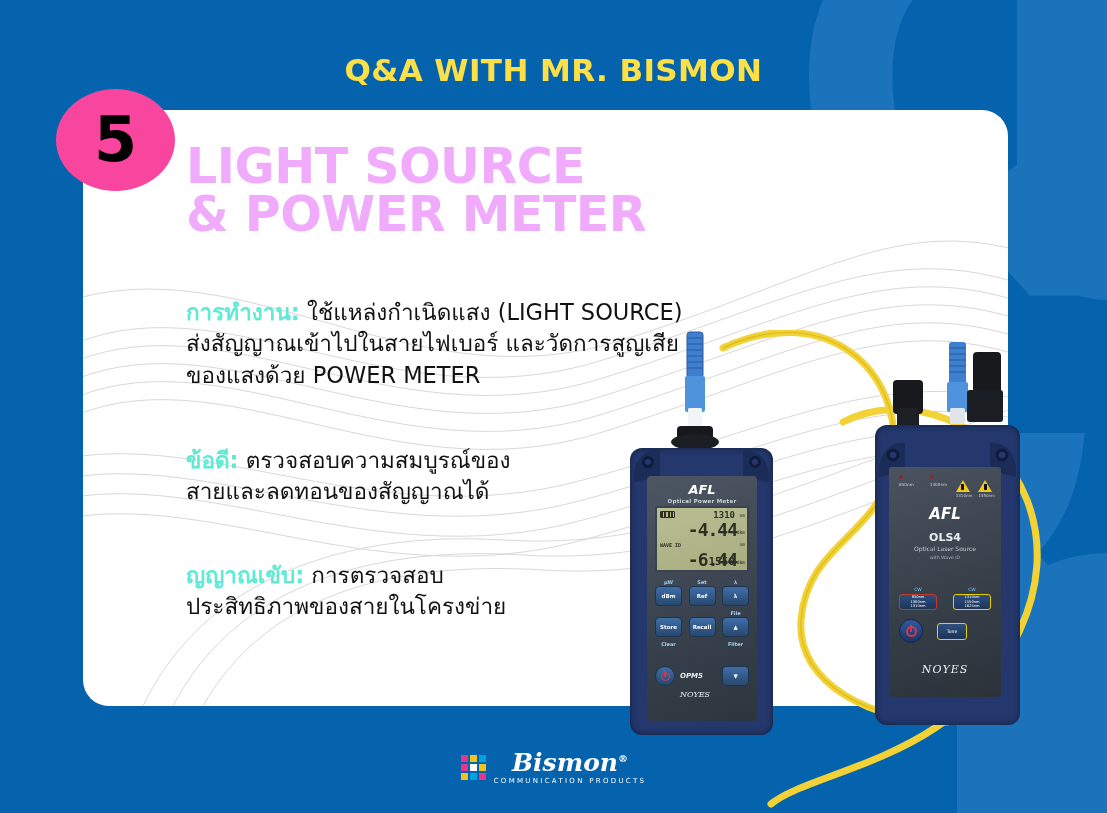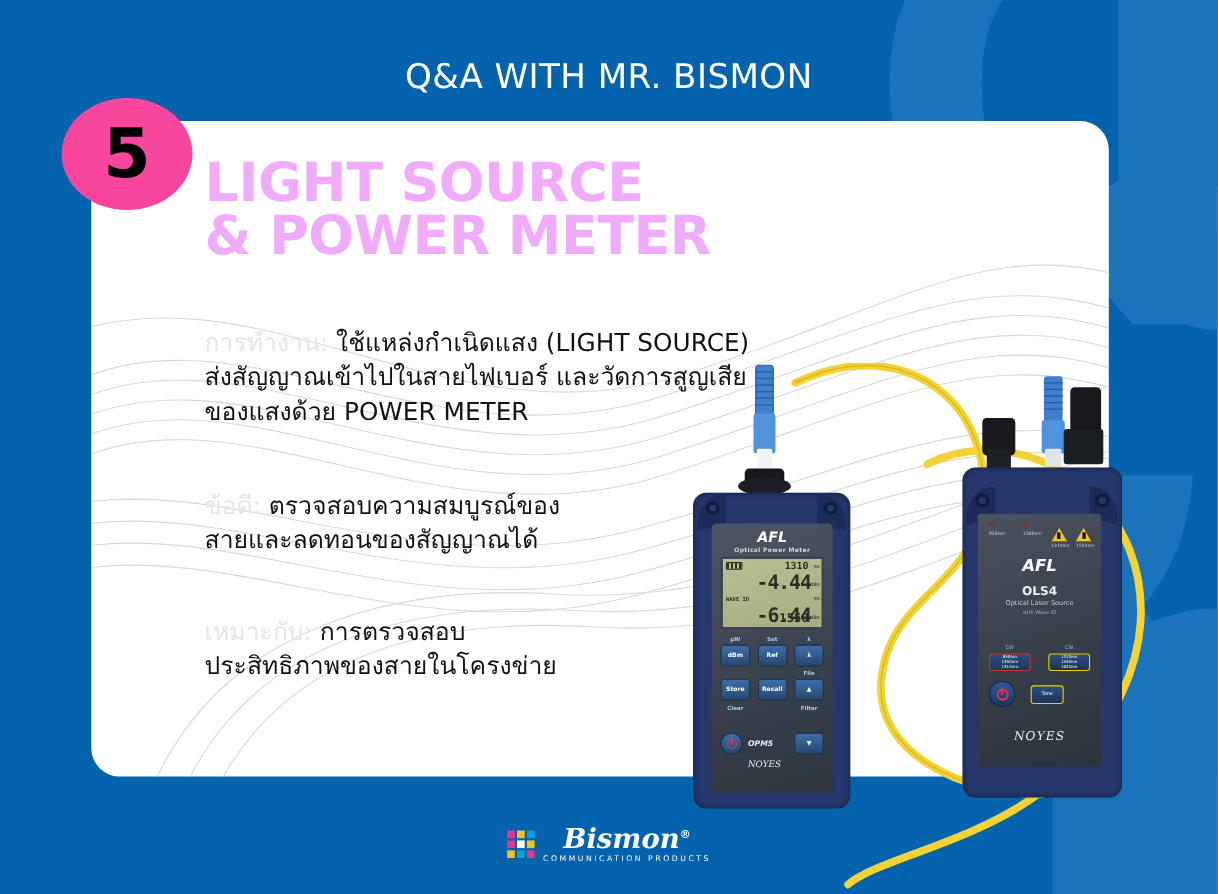--- a/index.html
+++ b/index.html
@@ -16,21 +16,21 @@
   #wm-q { right:-46px; top:-88px; font-size:430px; }
   #wm-amp { right:-10px; top:300px; font-size:430px; }
 
   .bg-shape { position:absolute; background:#1b74bb; }
   #wm-blob1 { right:0; top:0; width:90px; height:300px; border-radius:0 0 0 120px; }
   #wm-blob2 { right:0; bottom:0; width:150px; height:260px; border-radius:160px 0 0 0; }
 
   
   #header-title {
     position:absolute; top:52px; left:0; width:1107px; text-align:center;
-    color:#ffffff; font-size:31px; font-weight:400; letter-spacing:.4px;
+    color:#fde047; font-size:31px; font-weight:700; letter-spacing:.4px;
   }
 
   
   #card {
     position:absolute; left:83px; top:110px; width:925px; height:596px;
     background:#ffffff; border-radius:26px; overflow:hidden;
   }
   #wave-lines { position:absolute; inset:0; pointer-events:none; }
 
   
@@ -47,21 +47,21 @@
     color:#f0abfc; font-size:49px; font-weight:700; line-height:.97;
     letter-spacing:-.5px;
   }
   #headline div { white-space:nowrap; }
 
   
   .body-block {
     position:absolute; left:186px; color:#121212;
     font-size:22.5px; line-height:1.39; width:520px;
   }
-  .body-block .lbl { color:#e5e5e5; font-weight:400; }
+  .body-block .lbl { color:#5eead4; font-weight:700; }
   #body-1 { top:297px; }
   #body-2 { top:445px; }
   #body-3 { top:560px; }
 
   
   #footer-logo {
     position:absolute; left:0; bottom:28px; width:1107px;
     display:flex; align-items:center; justify-content:center; gap:8px;margin-top:33px;
   }
   #logo-squares { display:grid; grid-template-columns:repeat(3,7px);
@@ -232,21 +232,21 @@
   <span>ส่งสัญญาณเข้าไปในสายไฟเบอร์ และวัดการสูญเสีย</span><br>
   <span>ของแสงด้วย POWER METER</span>
 </div>
 
 <div class="body-block" id="body-2">
   <span class="lbl">ข้อดี:</span><span> ตรวจสอบความสมบูรณ์ของ</span><br>
   <span>สายและลดทอนของสัญญาณได้</span>
 </div>
 
 <div class="body-block" id="body-3">
-  <span class="lbl">เหมาะกับ:</span><span> การตรวจสอบ</span><br>
+  <span class="lbl">ญญาณเขับ:</span><span> การตรวจสอบ</span><br>
   <span>ประสิทธิภาพของสายในโครงข่าย</span>
 </div>
 
 <div id="photo">
 
   <svg viewBox="0 0 532 483">
     <g fill="none" stroke="#f2d235" stroke-width="7" stroke-linecap="round">
       <path d="M148 18 C 250 -30, 330 40, 318 130 C 308 205, 232 212, 226 290
                C 221 355, 300 392, 372 392"></path>
       <path d="M268 92 C 330 60, 420 90, 452 170 C 486 258, 430 352, 360 398

